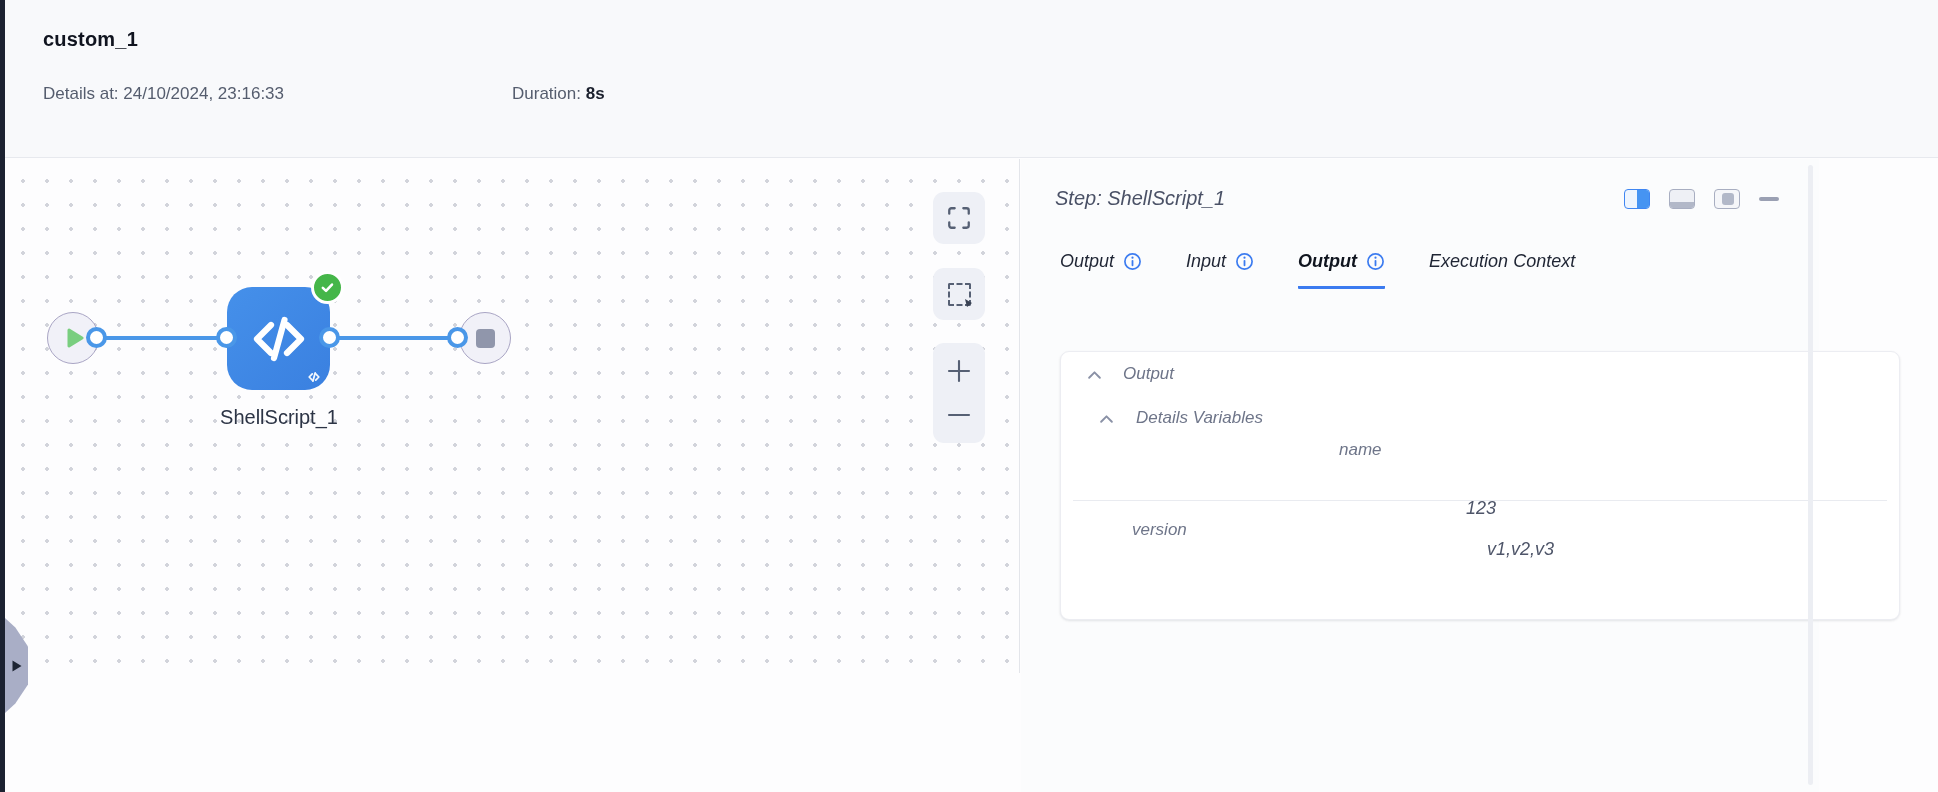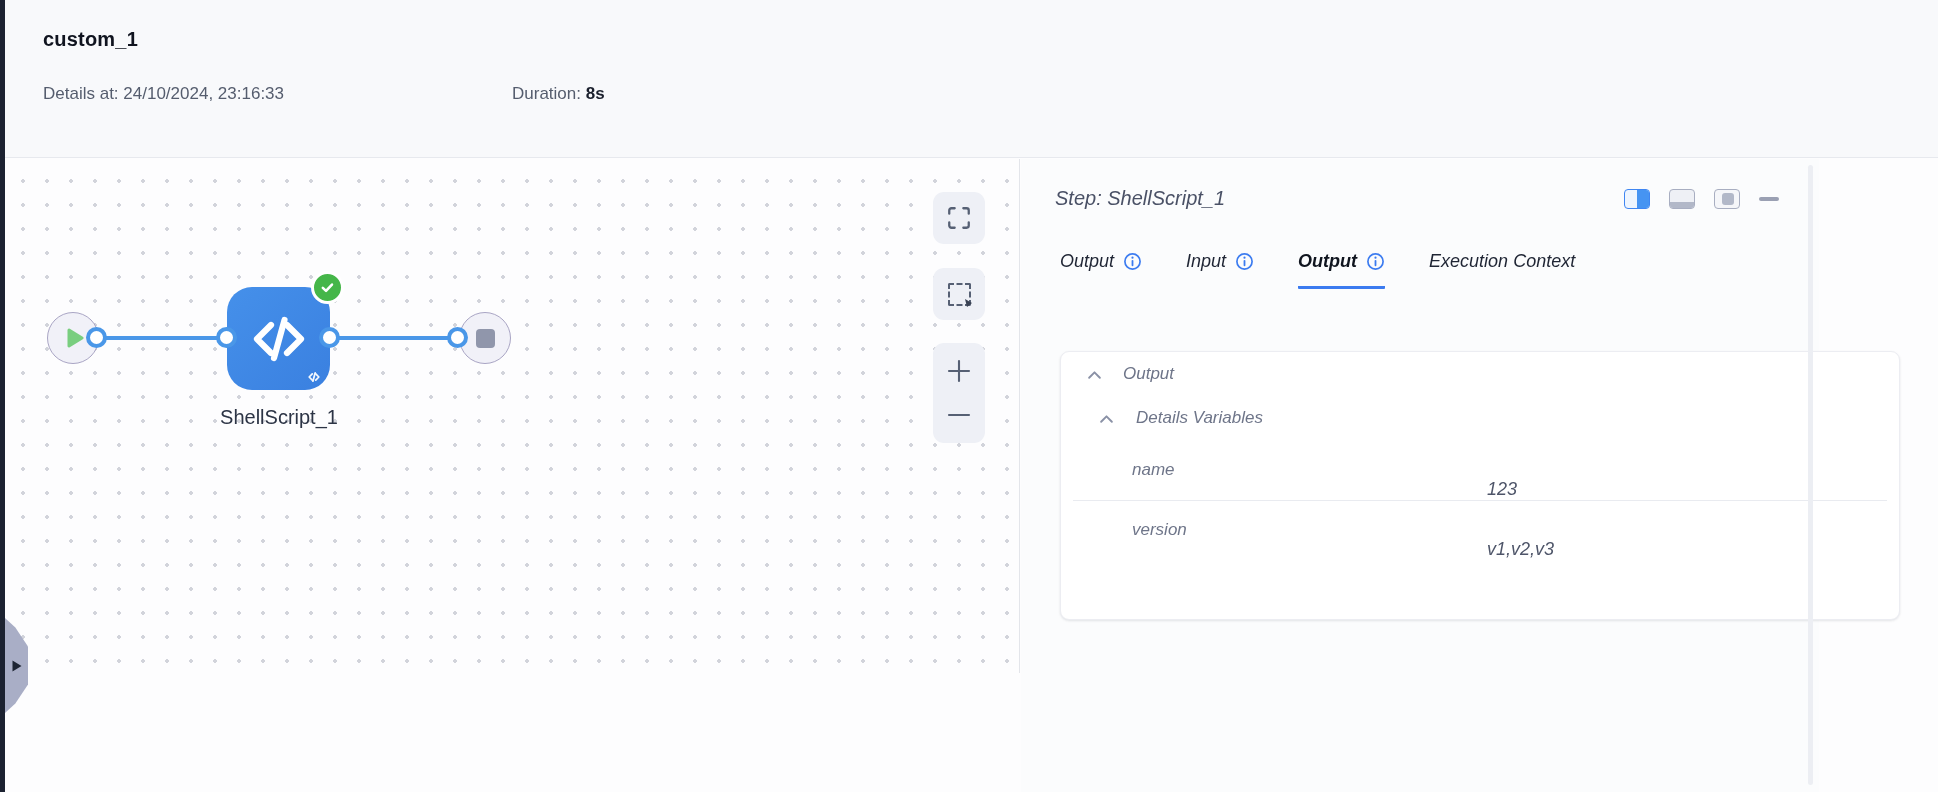--- a/index.html
+++ b/index.html
@@ -115,21 +115,21 @@
   }
   .card-header { height:52px; display:flex; align-items:center; border-bottom:1px solid #e8eaef; }
   .col-head { font-size:17px; font-weight:700; color:#2e3545; }
   .col-name-head { padding-left:16px; width:408px; }
   .tree-row { height:44px; display:flex; align-items:center; }
   .tree-row .chev { display:flex; align-items:center; }
   .g0 .chev { margin-left:26px; } .g0 .tree-label { margin-left:21px; }
   .g1 .chev { margin-left:38px; } .g1 .tree-label { margin-left:22px; }
   .tree-label { font-size:17px; color:#6e7589; }
   .data-row { display:flex; align-items:center; }
-  #row-name { height:60px; }
+  #row-name { height:60px;flex-direction:column; }
   #row-version { height:58px; }
   .data-label { padding-left:71px; width:424px; font-size:17px; color:#6e7589; }
   .data-value { font-size:18px; color:#4e5569; padding-left:2px;margin-top:38px; }
   .row-divider { height:1px; background:#e9ebf0; margin:0 12px; }
 
   #panel-scrollbar { right:6px; top:6px; width:5px; height:620px; background:#eceef3; border-radius:3px; }
 </style>
 </head>
 <body>
 

